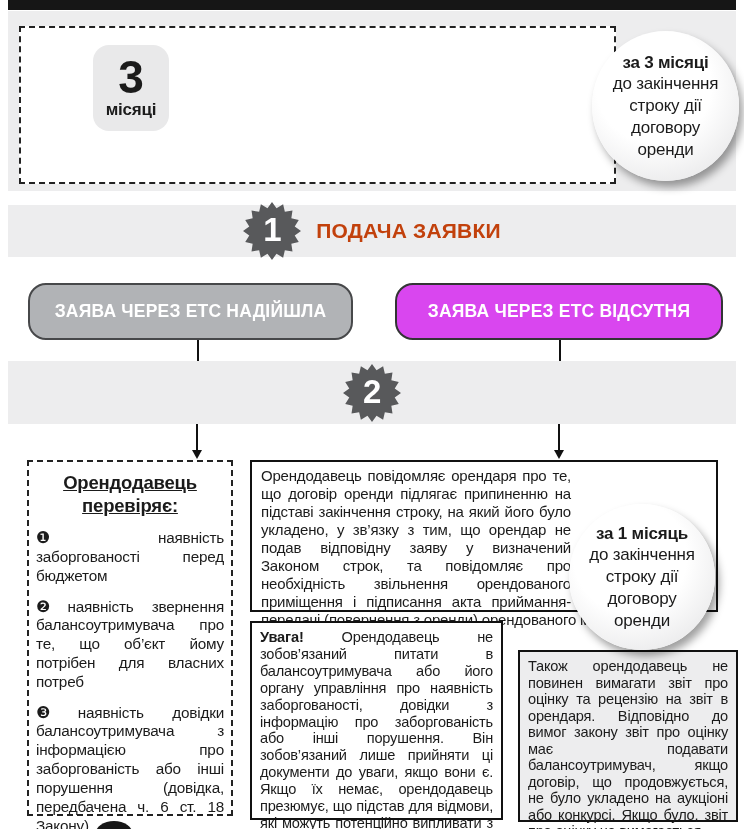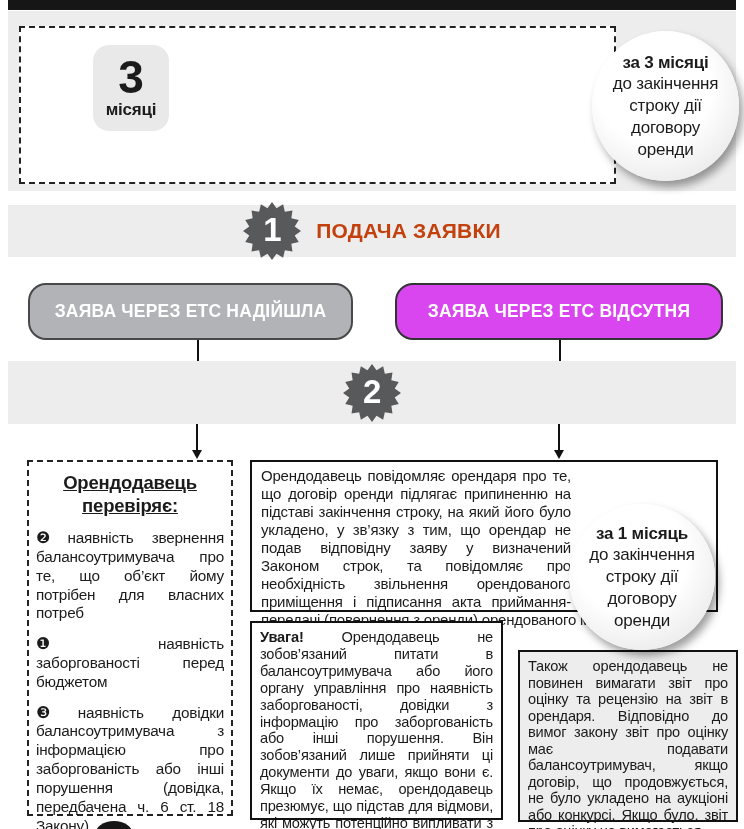--- a/index.html
+++ b/index.html
@@ -161,22 +161,22 @@
         </svg>
       <div class="num">2</div>
     </div>
   </div>
 
   <div class="arrow ar1"></div>
   <div class="arrow ar2"></div>
 
   <div class="leftbox">
     <div class="leftbox-title">Орендодавець перевіряє:</div>
+    <div class="check-item"><span class="marker">❶</span><span>наявність заборгованості перед бюджетом</span></div>
     <div class="check-item"><span class="marker">❷</span><span>наявність звернення балансоутримувача про те, що об’єкт йому потрібен для власних потреб</span></div>
-    <div class="check-item"><span class="marker">❶</span><span>наявність заборгованості перед бюджетом</span></div>
     <div class="check-item"><span class="marker">❸</span><span>наявність довідки балансоутримувача з інформацією про заборгованість або інші порушення (довідка, передбачена ч. 6 ст. 18 Закону)</span></div>
 
   </div>
 
   <div class="noticebox">
     <div class="wrap-spacer"></div>
     <span>Орендодавець повідомляє орендаря про те, що договір оренди підлягає припиненню на підставі закінчення строку, на який його було укладено, у зв’язку з тим, що орендар не подав відповідну заяву у визначений Законом строк, та повідомляє про необхідність звільнення орендованого приміщення і підписання акта приймання-передачі (повернення з оренди) орендованого майна</span>
   </div>
 
   <div class="bubble bubble1m">

